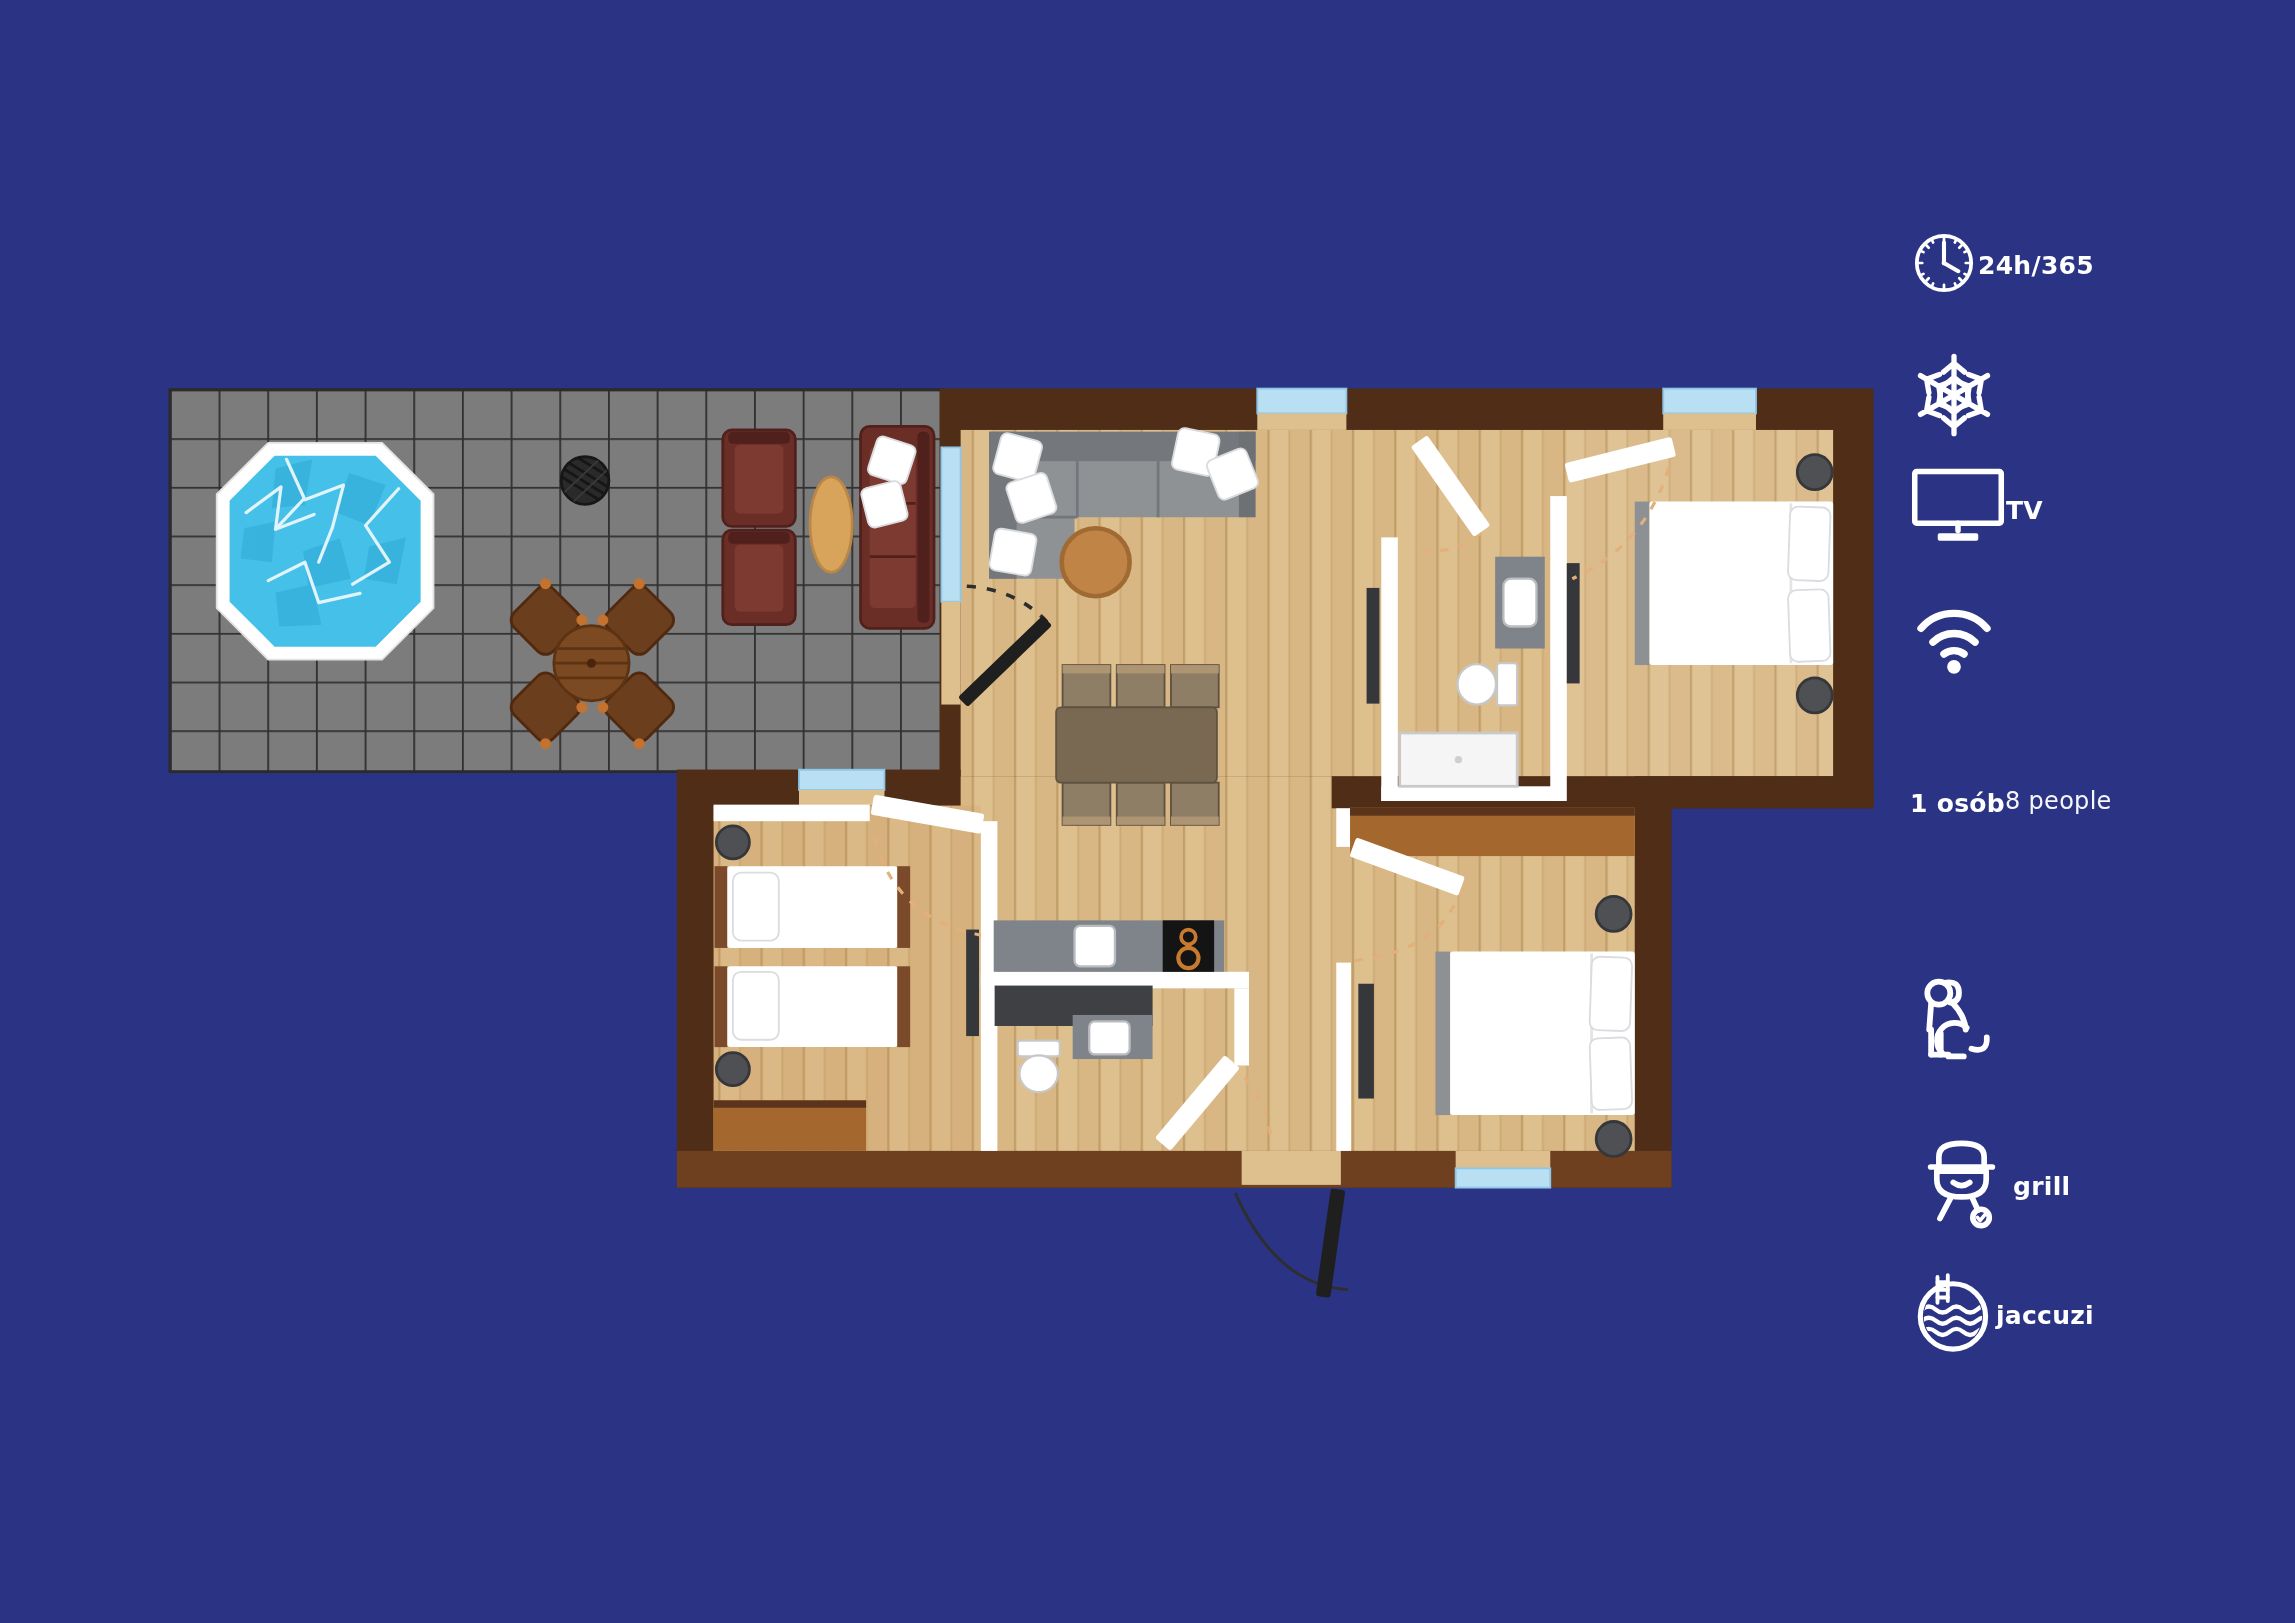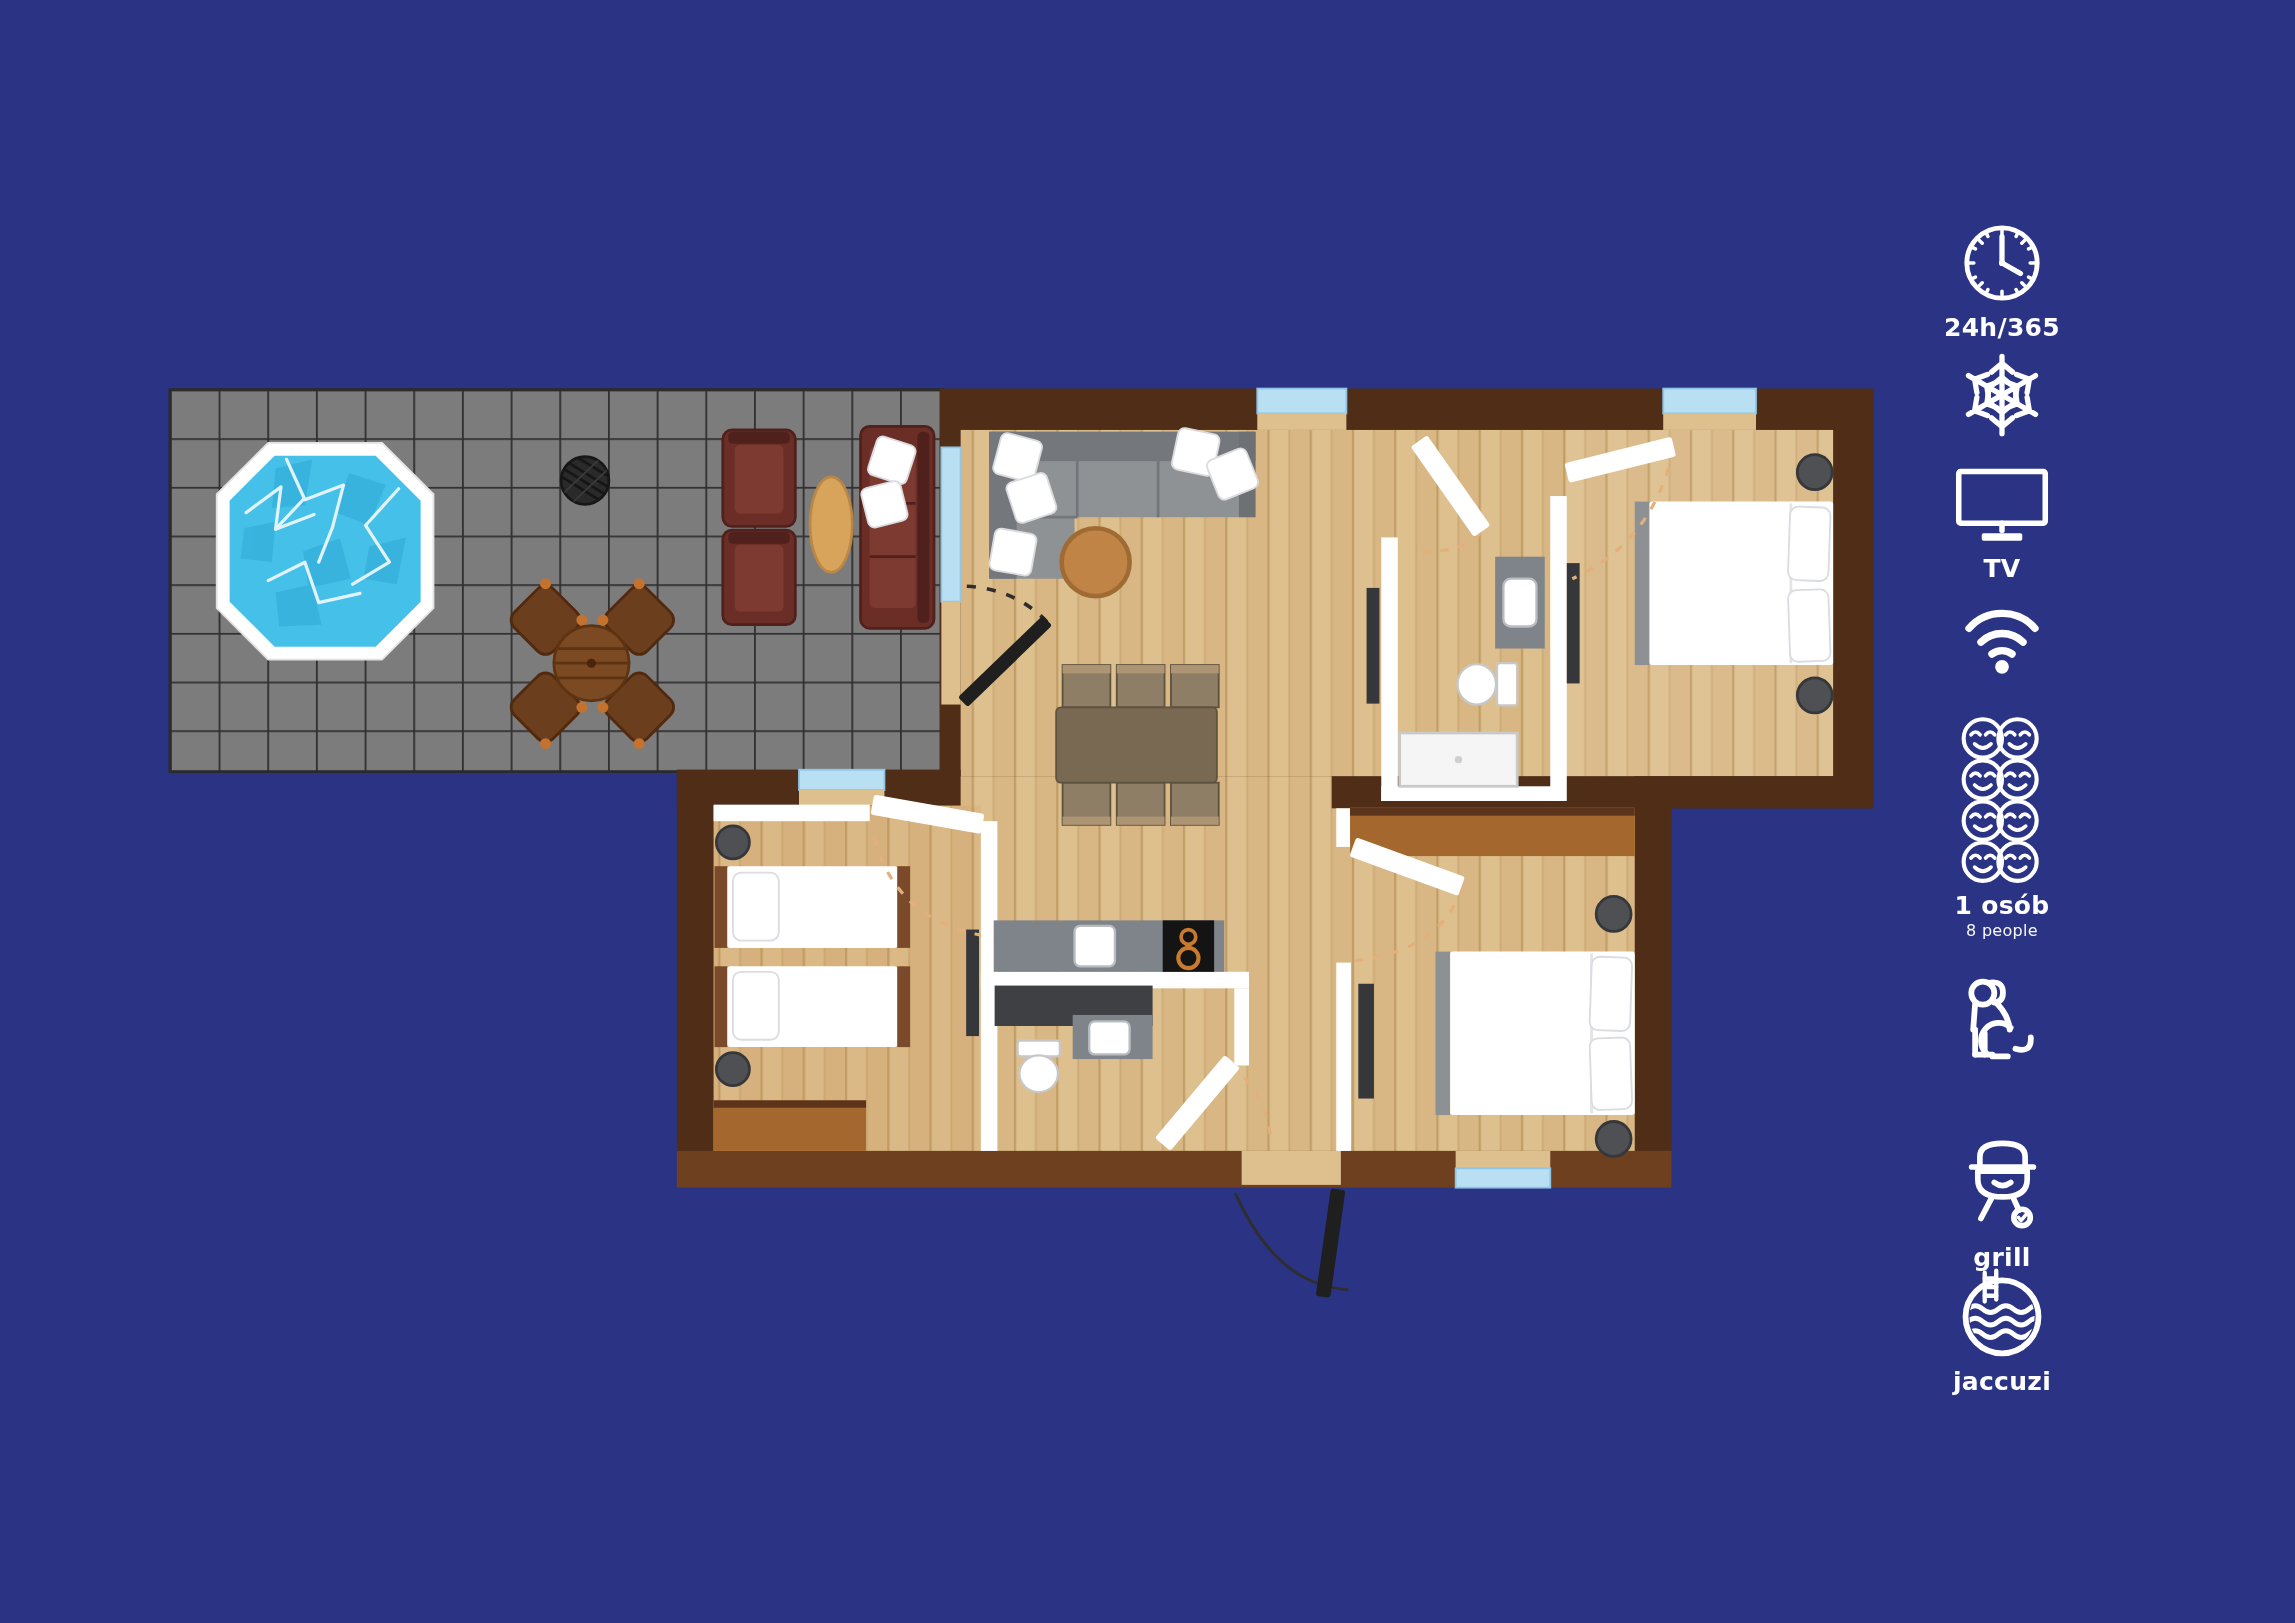--- a/index.html
+++ b/index.html
@@ -20,25 +20,25 @@
   .sofa{fill:var(--sofa);} .sofaD{fill:var(--sofaDark);}
   .pillow{fill:var(--pillow);stroke:#DADCE0;stroke-width:2;}
   .maroon{fill:var(--maroon);stroke:var(--maroonDark);stroke-width:3;}
   .maroonSeat{fill:var(--maroonSeat);}
   .nstand{fill:var(--nightstand);stroke:var(--nightstandDark);stroke-width:3;}
   .bedrail{fill:var(--bedRail);} .mattress{fill:#FFFFFF;} .hboard{fill:var(--headboard);}
   .counter{fill:var(--counter);} .counterD{fill:var(--counterDark);}
   .sink{fill:#FFFFFF;stroke:#B9BCC0;stroke-width:2.5;}
   .porc{fill:#FFFFFF;stroke:#C7C7C7;stroke-width:2.5;}
   
-  .amenity{position:absolute;left:1910px;width:184px;display:flex;flex-direction:column;
+  .amenity{position:absolute;left:1910px;width:184px;display:flex;flex-direction:row;
     align-items:center;color:var(--icon);}
   .amenity svg{display:block;}
   .lbl{font-weight:700;font-size:25px;margin-top:5.5px;letter-spacing:0.3px;white-space:nowrap;}
-  .lbl.sub{font-weight:400;font-size:16px;margin-top:1.8px;opacity:.96;}
+  .lbl.sub{font-weight:400;font-size:24px;margin-top:1.8px;opacity:.96;}
   .ic{stroke:var(--icon);fill:none;stroke-linecap:round;stroke-linejoin:round;}
 </style>
 </head>
 <body>
 
 <div class="stage">
 
 <svg class="plan" width="2296" height="1624" viewBox="0 0 2500 1768">
   <defs>
     <pattern id="tiles" width="53" height="53" patternUnits="userSpaceOnUse" patternTransform="translate(185,424)">

